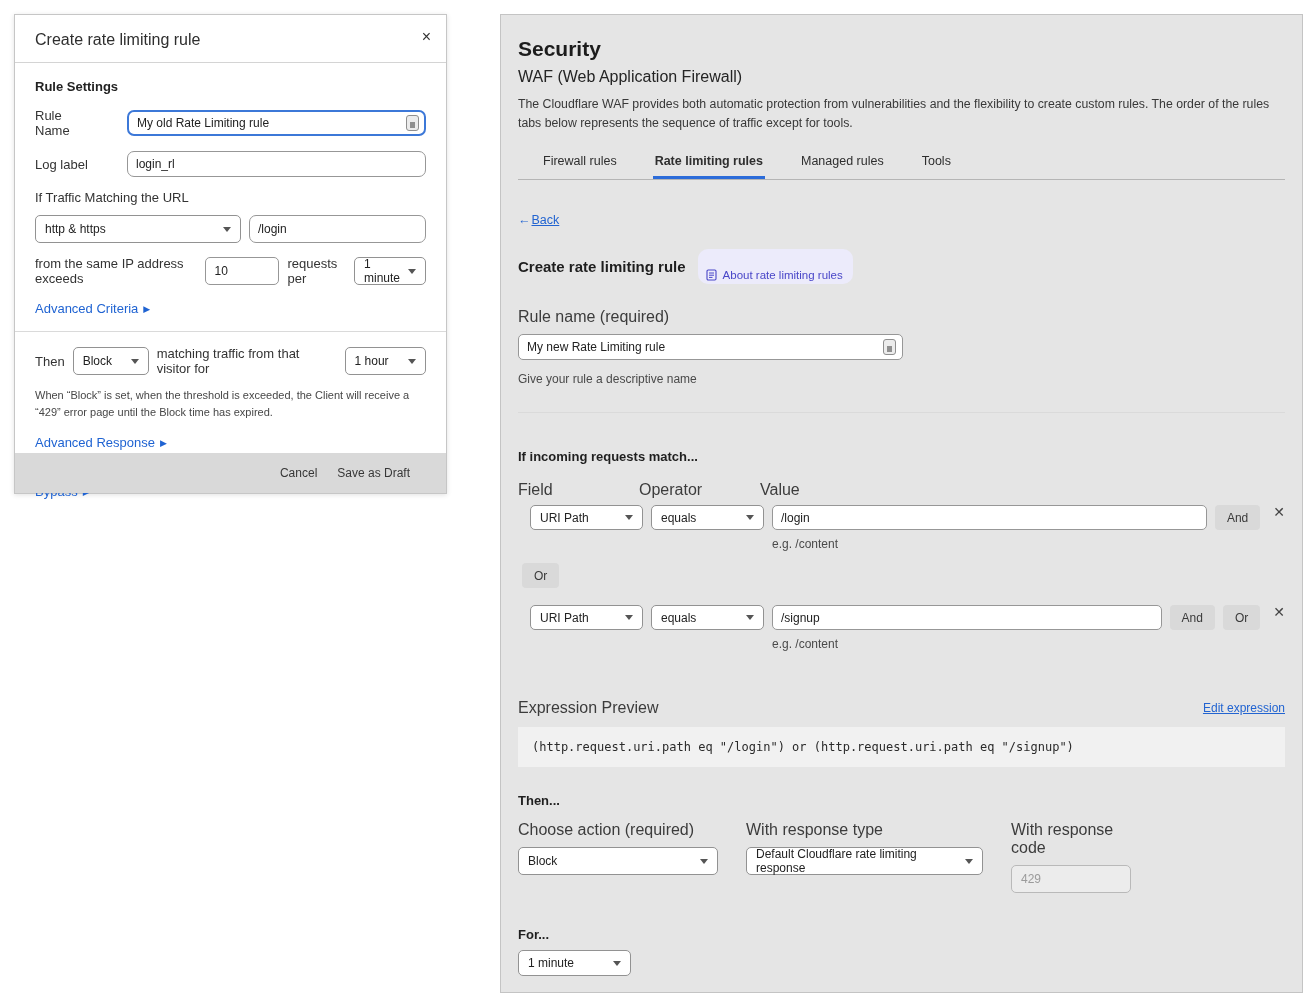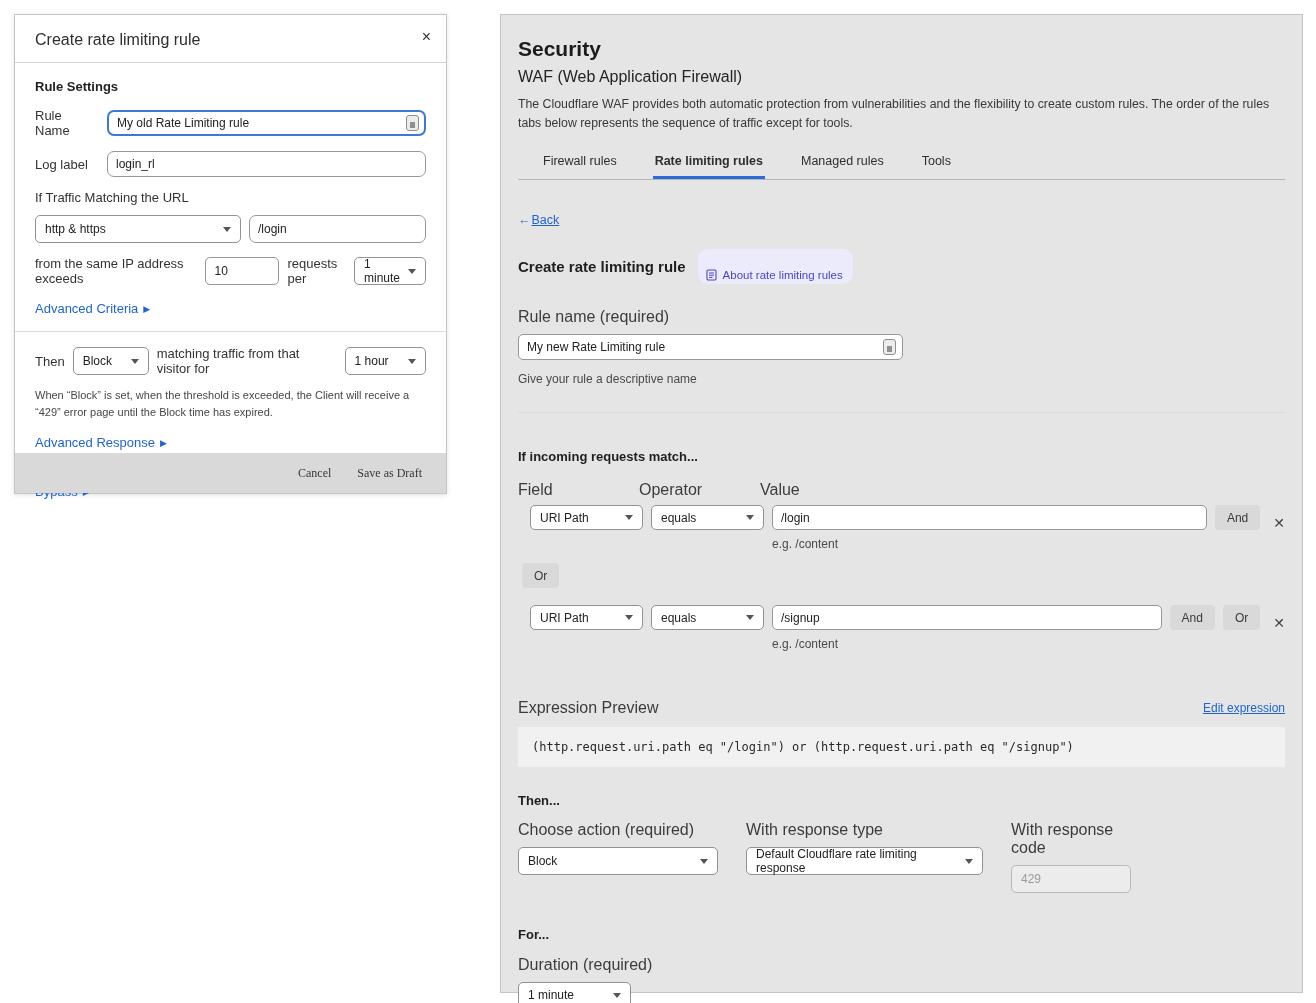--- a/index.html
+++ b/index.html
@@ -24,34 +24,34 @@
   .pm-icon::after { content:""; position:absolute; left:3px; bottom:2px; width:5px; height:6px; background:#8f8f8f; }
 
   
   .modal { position:absolute; left:14px; top:14px; width:433px; height:480px;
            background:#fff; border:1px solid #c6c6c6; box-shadow:0 1px 5px rgba(0,0,0,.12); }
   .modal-header { position:relative; padding:16px 20px 13px; border-bottom:1px solid #d4d4d4; }
   .modal-title { font-size:16px; font-weight:500; color:#2e2e2e; }
   .modal-close { position:absolute; right:15px; top:13px; font-size:16px; color:#333; cursor:pointer; }
   .m-body { padding:16px 20px 0; }
   .m-section-title { font-size:13px; font-weight:700; color:#222; margin-bottom:14px; }
-  .m-row { display:flex; align-items:center; gap:8px; margin-bottom:13px; }
+  .m-row { display:flex; align-items:center; gap:28px; margin-bottom:13px; }
   .m-label { font-size:13px; color:#333; flex:0 0 auto; width:64px; }
   .m-input-wrap { position:relative; flex:1; display:flex; align-items:center; }
   .m-input-wrap .inp { height:26px;border-radius:7px; }
   .m-input-wrap.focused .inp { border:2px solid #3c78d8; }
   .m-input-wrap .pm-icon { position:absolute; right:7px; }
   .m-text { font-size:13px; color:#333; margin-bottom:10px; }
   .m-inline { display:flex; align-items:center; gap:8px; font-size:13px; color:#333; margin-bottom:13px; }
   .m-link { display:inline-flex; align-items:center; gap:5px; margin-bottom:15px; }
   .m-link .arrow { font-size:9px; color:#1f63d2; }
   .m-divider { border-top:1px solid #dadada; }
   .m-note { font-size:11px; color:#474747; line-height:1.55; margin:11px 0 12px; max-width:385px; }
   .modal-footer { position:absolute; left:0; right:0; bottom:0; height:40px; background:#d9d9d9;
-                  display:flex; align-items:center; justify-content:flex-end; gap:26px; padding:0 24px;font-family:Liberation Serif, serif; }
+                  display:flex; align-items:center; justify-content:flex-end; gap:20px; padding:0 36px; }
   .footer-btn { background:none; border:none; font-family:inherit; font-size:12px; color:#373737; cursor:pointer; }
 
   
   .panel { position:absolute; left:500px; top:14px; width:803px; height:979px;
            background:#e5e5e5; border:1px solid #c4c4c4; padding:22px 17px 0; }
   .pg-title { font-size:21px; font-weight:700; color:#1c1c1c; }
   .pg-subtitle { font-size:16px; font-weight:400; color:#242424; margin-top:7px; }
   .pg-desc { font-size:12.3px; color:#393939; line-height:1.55; margin-top:9px; max-width:772px; }
   .tabs { display:flex; gap:34px; margin-top:15px; padding-left:23px; border-bottom:1px solid #b5b5b5; }
   .tab { font-size:12.5px; color:#2e2e2e; padding:6px 2px 11px; cursor:pointer; }
@@ -65,21 +65,21 @@
   .field-label { font-size:16px; color:#3c3c3c; }
   .help-text { font-size:12px; color:#4a4a4a; }
   .rn-input { position:relative; width:385px; margin-top:8px; }
   .rn-input .inp { height:26px; padding-right:26px; }
   .rn-input .pm-icon { position:absolute; right:7px; top:5px; }
   .divider { border-top:1px solid #dadada; margin-top:26px; }
   .sec-head { font-size:13px; font-weight:700; color:#1f1f1f; }
   .cols-labels { display:flex; gap:8px; margin-top:17px; }
   .cols-labels span:nth-child(1) { width:113px; }
   .cols-labels span:nth-child(2) { width:113px; }
-  .match-row { display:flex; align-items:flex-end; gap:8px; margin-top:6px;padding-left:12px; }
+  .match-row { display:flex; align-items:flex-start; gap:8px; margin-top:6px;padding-left:12px; }
   .match-row .sel { width:113px; height:25px; flex:0 0 auto; }
   .match-row .inp { height:25px; flex:1; }
   .match-row .x-icon { margin-left:5px; }
   .row-hint { margin-left:254px; margin-top:7px; }
   .or-standalone { margin-top:12px; margin-left:4px; }
   .expr-head { display:flex; align-items:center; justify-content:space-between; margin-top:48px; }
   .edit-link { color:#2264d1; font-size:12px; text-decoration:underline; cursor:pointer; }
   .code-block { margin-top:10px; background:#f1f1f1; padding:13px 14px; font-family:"DejaVu Sans Mono","Liberation Mono",monospace;
                 font-size:12px; color:#2a2a2a; }
   .then-grid { display:flex; gap:28px; margin-top:13px; }
@@ -293,21 +293,20 @@
       </span>
     </div>
     <div class="then-col3">
       <div class="field-label">With response code</div>
       <input class="inp-disabled" disabled="" value="429" style="">
     </div>
   </div>
 
   
   <div class="sec-head mt34">For...</div>
-  <div class="field-label mt14">Duration (required)</div>
   <span class="sel small-sel">
     <span>1 minute</span>
     <span class="caret"></span>
   </span>
 
   
   <div class="sec-head mt28">When rate exceeds...</div>
   
   
 

